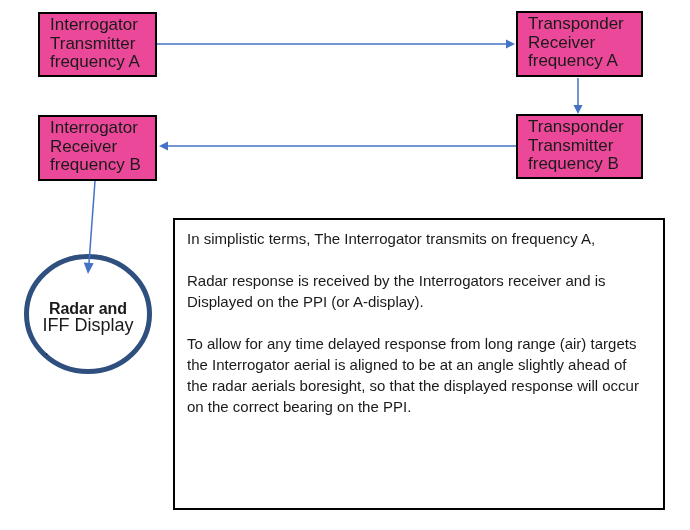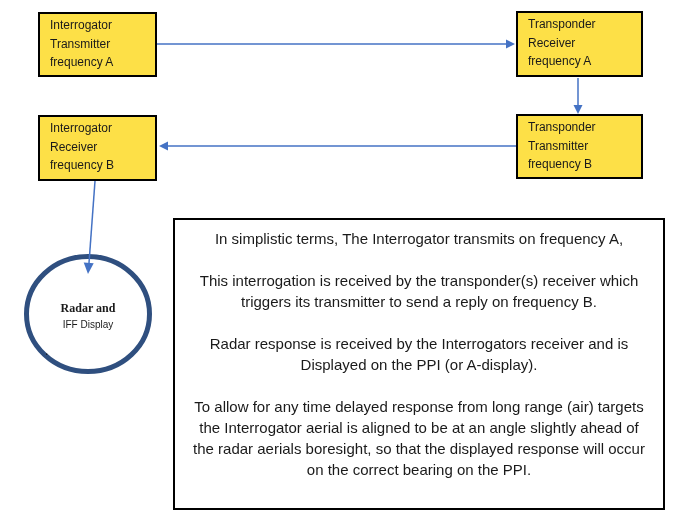--- a/index.html
+++ b/index.html
@@ -14,49 +14,49 @@
     overflow: hidden;
   }
   #wires {
     position: absolute;
     left: 0; top: 0;
     width: 690px; height: 530px;
   }
   .rbox {
     position: absolute;
     border: 2px solid #000000;
-    background: #fde047;
-    font-size: 12px;
+    background: #ec4899;
+    font-size: 17px;
     line-height: 18.5px;
     padding: 2px 4px 0 10px;
   }
   #box-interrogator-transmitter { left: 38px;  top: 12px;  width: 119px; height: 65px; }
   #box-transponder-receiver     { left: 516px; top: 11px;  width: 127px; height: 66px; }
   #box-interrogator-receiver    { left: 38px;  top: 115px; width: 119px; height: 66px; }
   #box-transponder-transmitter  { left: 516px; top: 114px; width: 127px; height: 65px; }
   .note {
     position: absolute;
     left: 173px; top: 218px;
     width: 492px; height: 292px;
     border: 2px solid #000000;
     background: #ffffff;
     font-size: 15px;
     line-height: 21px;
     padding: 8px 12px 0 12px;
   }
-  .note p { margin: 0 0 21px 0; text-align: center; }
+  .note p { margin: 0 0 21px 0; }
   .note p:last-child { margin-bottom: 9px; }
   .circle-label {
     position: absolute;
     left: 28px; top: 301px;
     width: 120px;
     text-align: center;
   }
-  .circle-label .l1 { font-weight: bold; font-size: 12px; line-height: 15px; font-family: Liberation Serif, serif; }
-  .circle-label .l2 { font-size: 10px; line-height: 18px; }
+  .circle-label .l1 { font-weight: bold; font-size: 16px; line-height: 15px; }
+  .circle-label .l2 { font-size: 18px; line-height: 18px; }
   .period-mark {
     position: absolute;
     left: 45px; top: 344px;
     font-size: 12px;
     color: #1a1a1a;
   }
 </style>
 </head>
 <body>
 
@@ -104,18 +104,17 @@
   </div>
 
   <div class="circle-label">
     <div class="l1">Radar and</div>
     <div class="l2">IFF Display</div>
   </div>
   <div class="period-mark">.</div>
 
   <div class="note">
     <p>In simplistic terms, The Interrogator transmits on frequency A,</p>
-    <p>This interrogation is received by the transponder(s) receiver which triggers its transmitter to send a reply on frequency B.</p>
     <p>Radar response is received by the Interrogators receiver and is Displayed on the PPI (or A-display).</p>
     <p>To allow for any time delayed response from long range (air) targets the Interrogator aerial is aligned to be at an angle slightly ahead of the radar aerials boresight, so that the displayed response will occur on the correct bearing on the PPI.</p>
   </div>
 
 </div>
 
 </body></html>

